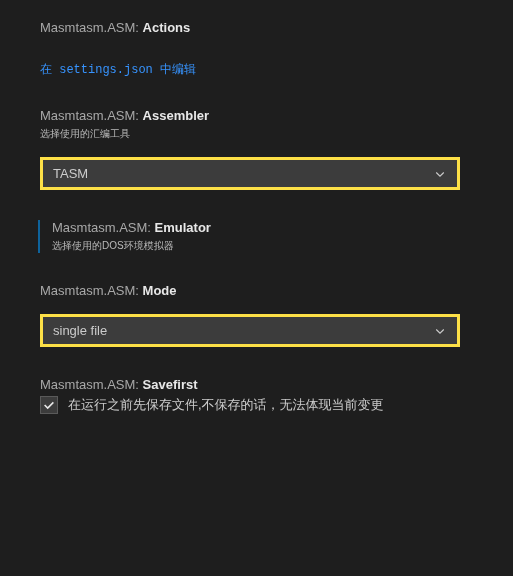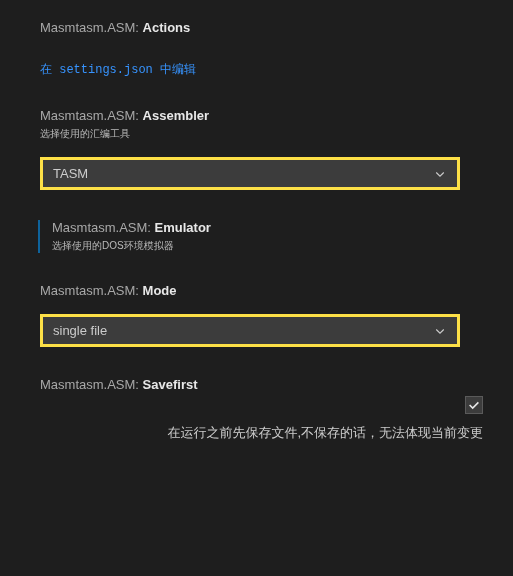--- a/index.html
+++ b/index.html
@@ -75,24 +75,23 @@
       display: flex;
       align-items: center;
       justify-content: center;
     }
     .chevron svg {
       width: 12px;
       height: 12px;
     }
     .checkbox-row {
       display: flex;
-      align-items: flex-end;
+      align-items: center;
       gap: 10px;
       margin-top: 4px;
-      flex-direction: column;
     }
     .checkbox {
       width: 18px;
       height: 18px;
       border: 1px solid #5a5a5a;
       background: #3c3c3c;
       display: flex;
       align-items: center;
       justify-content: center;
       cursor: pointer;

